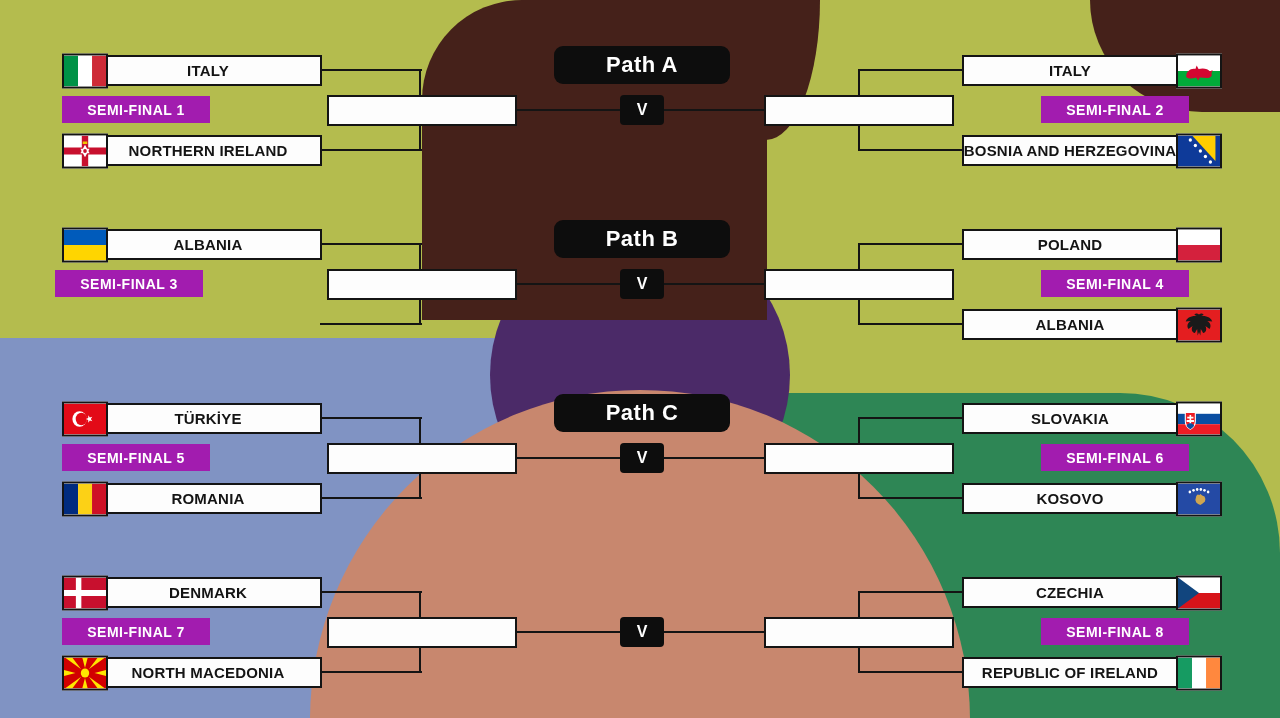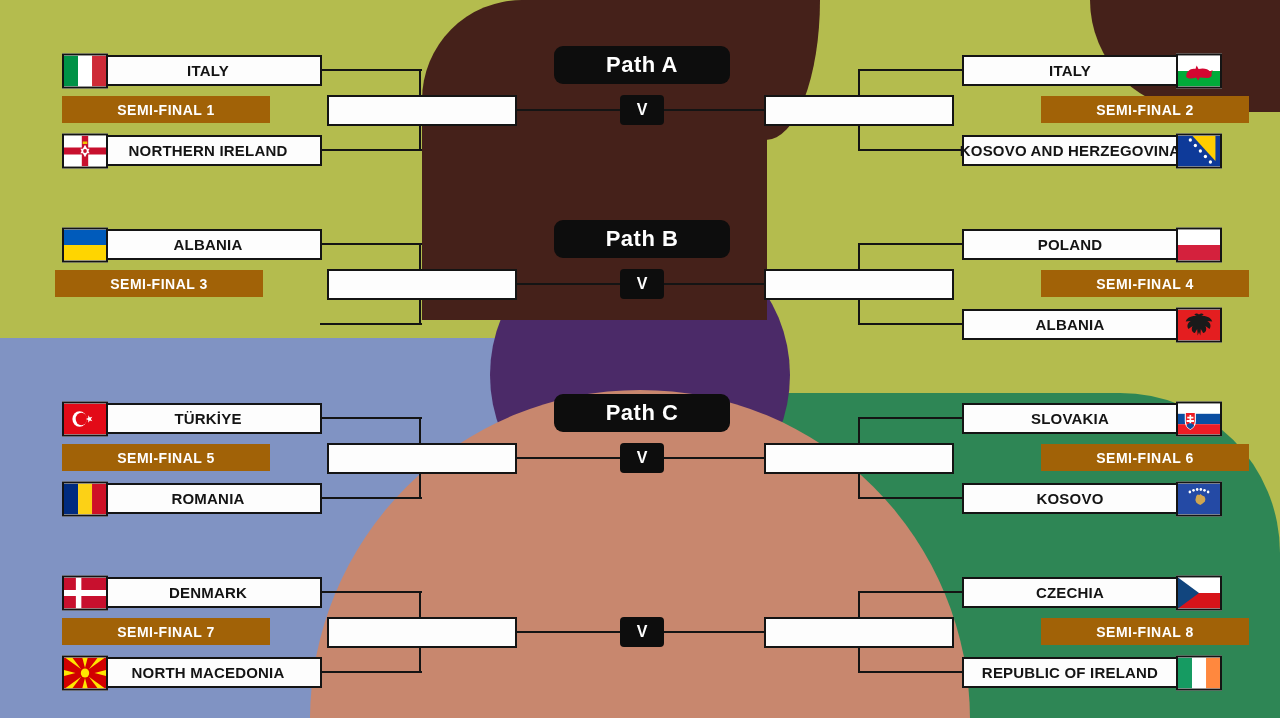--- a/index.html
+++ b/index.html
@@ -34,21 +34,21 @@
   .flag{
     position:absolute;top:50%;transform:translateY(-50%);
     width:46px;height:35px;box-sizing:border-box;
     border:2px solid #141414;background:#fff;overflow:hidden;
   }
   .team-box.left .flag{left:-2px}
   .team-box.right .flag{right:-2px}
   .flag svg{display:block;width:100%;height:100%}
 
   .semi-box{
-    position:absolute;width:208px;height:27px;background:#a16207;color:#fff;
+    position:absolute;width:148px;height:27px;background:#a21caf;color:#fff;
     display:flex;align-items:center;justify-content:center;
     font-size:14px;font-weight:bold;letter-spacing:.5px;
   }
   .winner-box{
     position:absolute;width:190px;height:31px;box-sizing:border-box;
     background:#fdfdfd;border:2px solid #141414;
   }
   .path-pill{
     position:absolute;left:554px;top:9px;width:176px;height:38px;
     background:#0d0d0d;color:#fff;border-radius:9px;
@@ -118,21 +118,21 @@
       <span class="flag">
           <svg viewBox="0 0 46 31" preserveAspectRatio="none">
             <rect width="46" height="15.5" fill="#ffffff"></rect>
             <rect y="15.5" width="46" height="15.5" fill="#00ab39"></rect>
             <path d="M9,21 C9,16 14,12.5 19,13.5 L20.5,10 L22.5,13.5 C28,12 33,13.5 35,16 L38,14.5 L36.5,18 C38,20 36,22.5 32,22.5 L24,22 L22,25 L20,22 C15,23.5 10,23.5 9,21 Z" fill="#d30731"></path>
           </svg>
         </span>
     </div>
     <div class="semi-box" style="left:1041px;top:59px">SEMI-FINAL 2</div>
     <div class="team-box right" style="left:962px;top:98px">
-      <span class="team-name">KOSOVO AND HERZEGOVINA</span>
+      <span class="team-name">BOSNIA AND HERZEGOVINA</span>
       <span class="flag">
           <svg viewBox="0 0 46 31" preserveAspectRatio="none">
             <rect width="46" height="31" fill="#0e3a99"></rect>
             <polygon points="15.5,0 41,0 41,25.5" fill="#ffcd00"></polygon>
             <circle cx="13.5" cy="4.5" r="1.8" fill="#fff"></circle>
             <circle cx="19" cy="10" r="1.8" fill="#fff"></circle>
             <circle cx="24.5" cy="15.5" r="1.8" fill="#fff"></circle>
             <circle cx="30" cy="21" r="1.8" fill="#fff"></circle>
             <circle cx="35.5" cy="26.5" r="1.8" fill="#fff"></circle>
           </svg>

